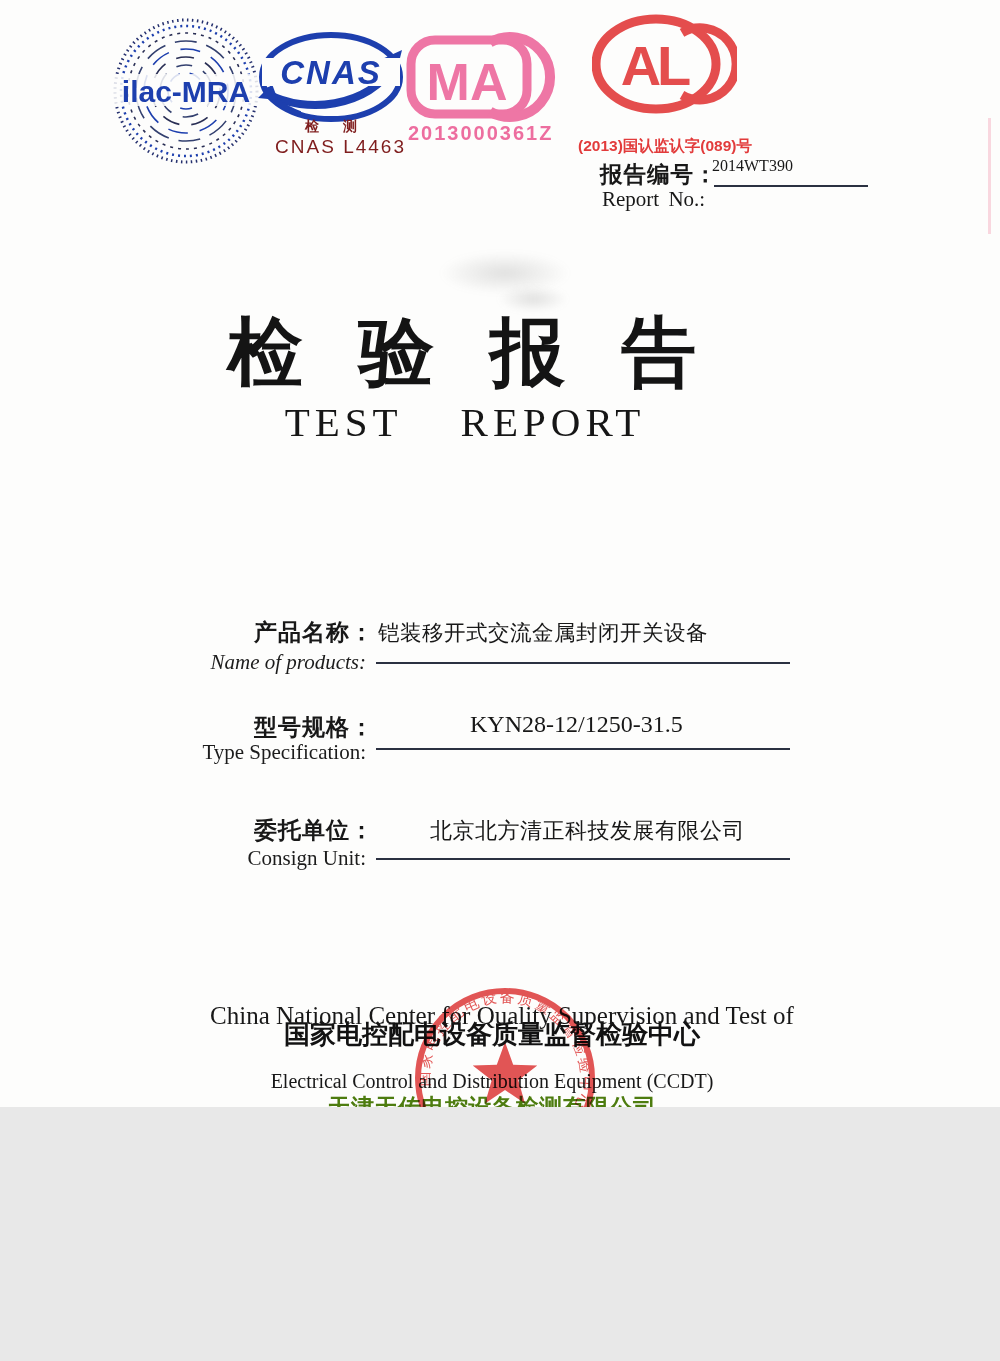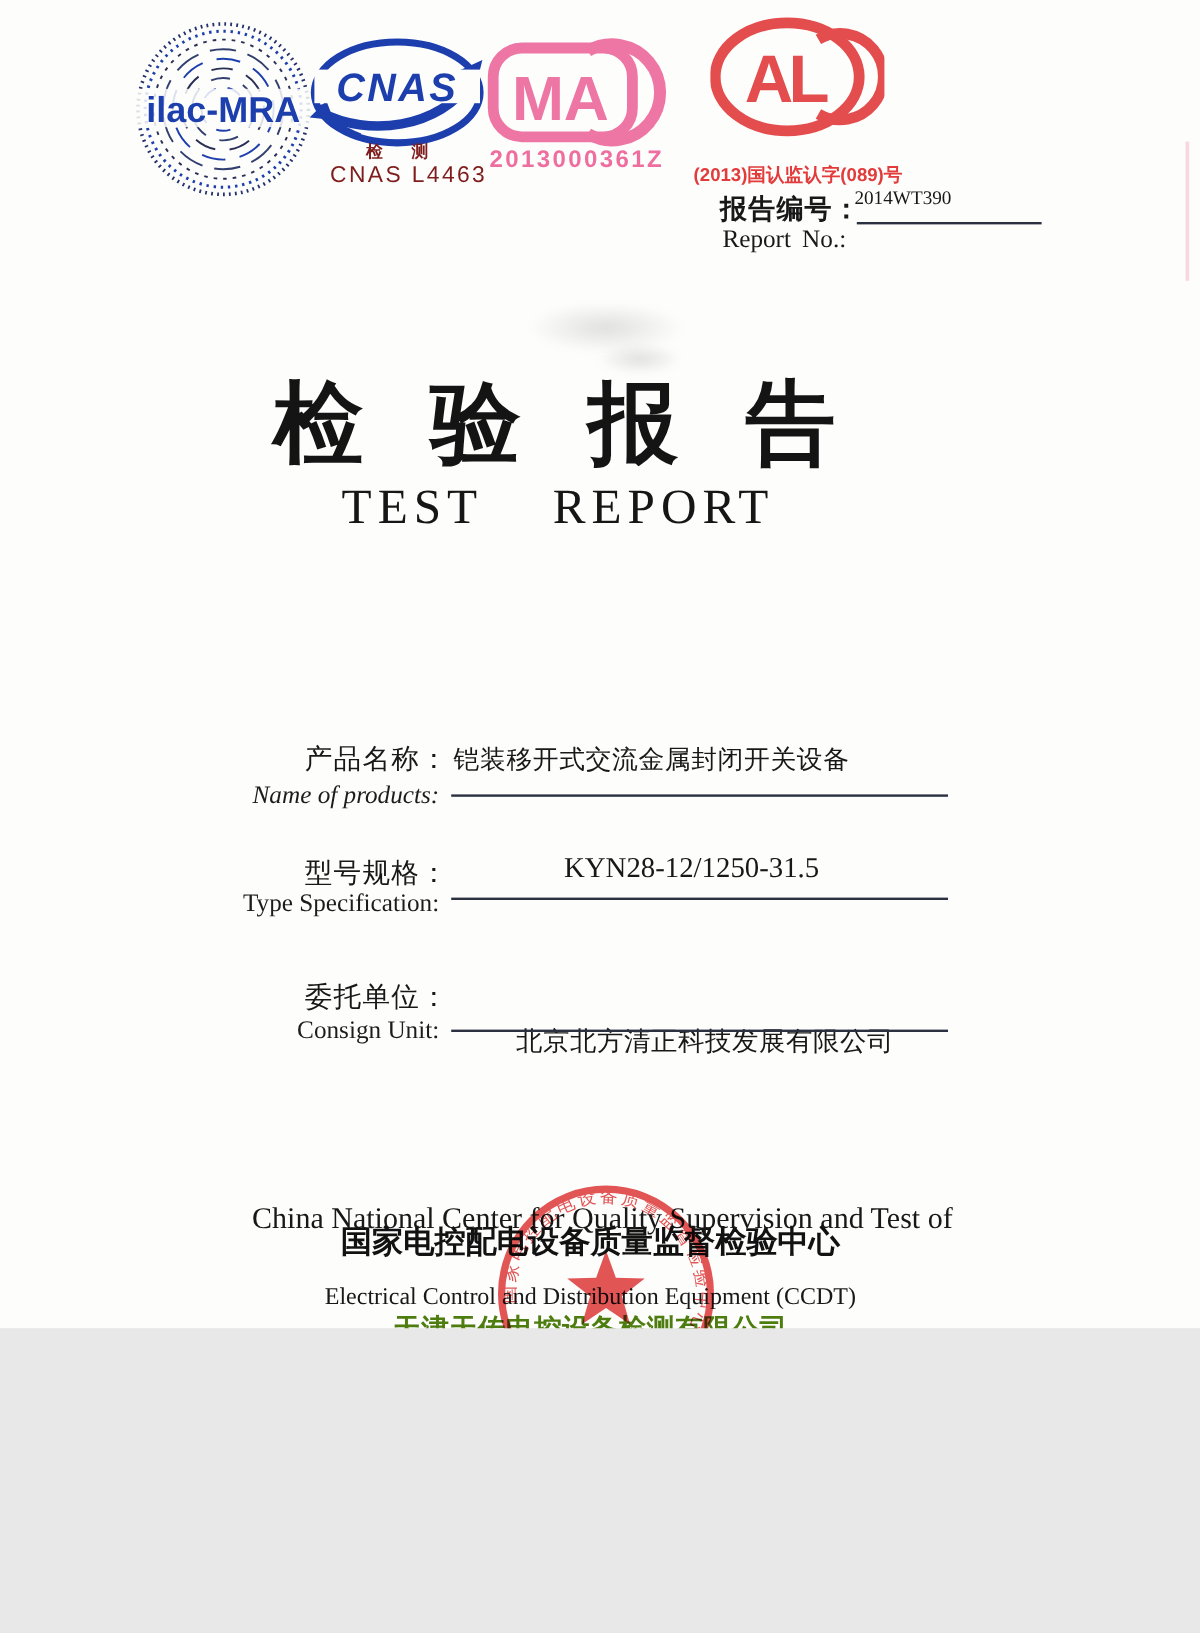--- a/index.html
+++ b/index.html
@@ -26,21 +26,21 @@
     font-size:75px;font-weight:700;
     letter-spacing:.75em;text-align:center;
     color:#141414;
   }
   .title-en{
     left:-35px;right:35px;top:398px;
     display:flex;justify-content:center;gap:58px;
     font-family:"Liberation Serif", serif;
     font-size:41px;letter-spacing:5px;color:#161616;
   }
-  .field-label-zh{font-size:23px;font-weight:400;letter-spacing:1px;text-align:right;width:374px;left:0;}
+  .field-label-zh{font-size:23px;font-weight:700;letter-spacing:1px;text-align:right;width:374px;left:0;}
   .field-label-en{font-family:"Liberation Serif", serif;font-size:21px;text-align:right;width:366px;left:0;color:#1c1c1c;}
   .footer-line{left:0;right:16px;text-align:center;}
   .smudge{
     background:radial-gradient(closest-side, rgba(110,110,110,.20), rgba(120,120,120,0));
     filter:blur(3px);border-radius:50%;
   }
   .seal{mix-blend-mode:multiply;opacity:.88;}
   .scan-artifact{background:#f5b8c6;opacity:.55;}
 </style>
 </head>
@@ -107,21 +107,21 @@
   <div class="abs" style="left:378px;top:618px;font-size:21.5px;letter-spacing:.5px;">铠装移开式交流金属封闭开关设备</div>
   <div class="abs field-label-en" style="top:650px;font-style:italic;">Name of products:</div>
   <div class="abs rule" style="left:376px;top:662px;width:414px;"></div>
 
   <div class="abs field-label-zh" style="top:712px;">型号规格：</div>
   <div class="abs serif" style="left:470px;top:711px;font-size:24px;">KYN28-12/1250-31.5</div>
   <div class="abs field-label-en" style="top:740px;">Type Specification:</div>
   <div class="abs rule" style="left:376px;top:748px;width:414px;"></div>
 
   <div class="abs field-label-zh" style="top:815px;">委托单位：</div>
-  <div class="abs" style="left:430px;top:816px;font-size:22px;letter-spacing:.5px;margin-top:37px;">北京北方清正科技发展有限公司</div>
+  <div class="abs" style="left:430px;top:816px;font-size:22px;letter-spacing:.5px;">北京北方清正科技发展有限公司</div>
   <div class="abs field-label-en" style="top:846px;">Consign Unit:</div>
   <div class="abs rule" style="left:376px;top:858px;width:414px;"></div>
 
   <div class="abs footer-line bold" style="top:1017px;font-size:26px;color:#121212;">国家电控配电设备质量监督检验中心</div>
   <div class="abs footer-line serif" style="top:1002px;font-size:25px;padding-left:20px;">China National Center for Quality Supervision and Test of</div>
   <div class="abs footer-line serif" style="top:1070px;font-size:20px;">Electrical Control and Distribution Equipment (CCDT)</div>
   <div class="abs footer-line bold" style="top:1092px;font-size:23px;letter-spacing:.5px;color:#4d7c0f;">天津天传电控设备检测有限公司</div>
   <div class="abs footer-line mono" style="top:1127px;font-size:14px;letter-spacing:.3px;color:#222;">Tianjin Tianchuan Electrical Equipment Inspection Co.,Ltd.</div>
 
   <svg class="abs seal" style="left:405px;top:981px;" width="200" height="200" viewBox="0 0 200 200">

